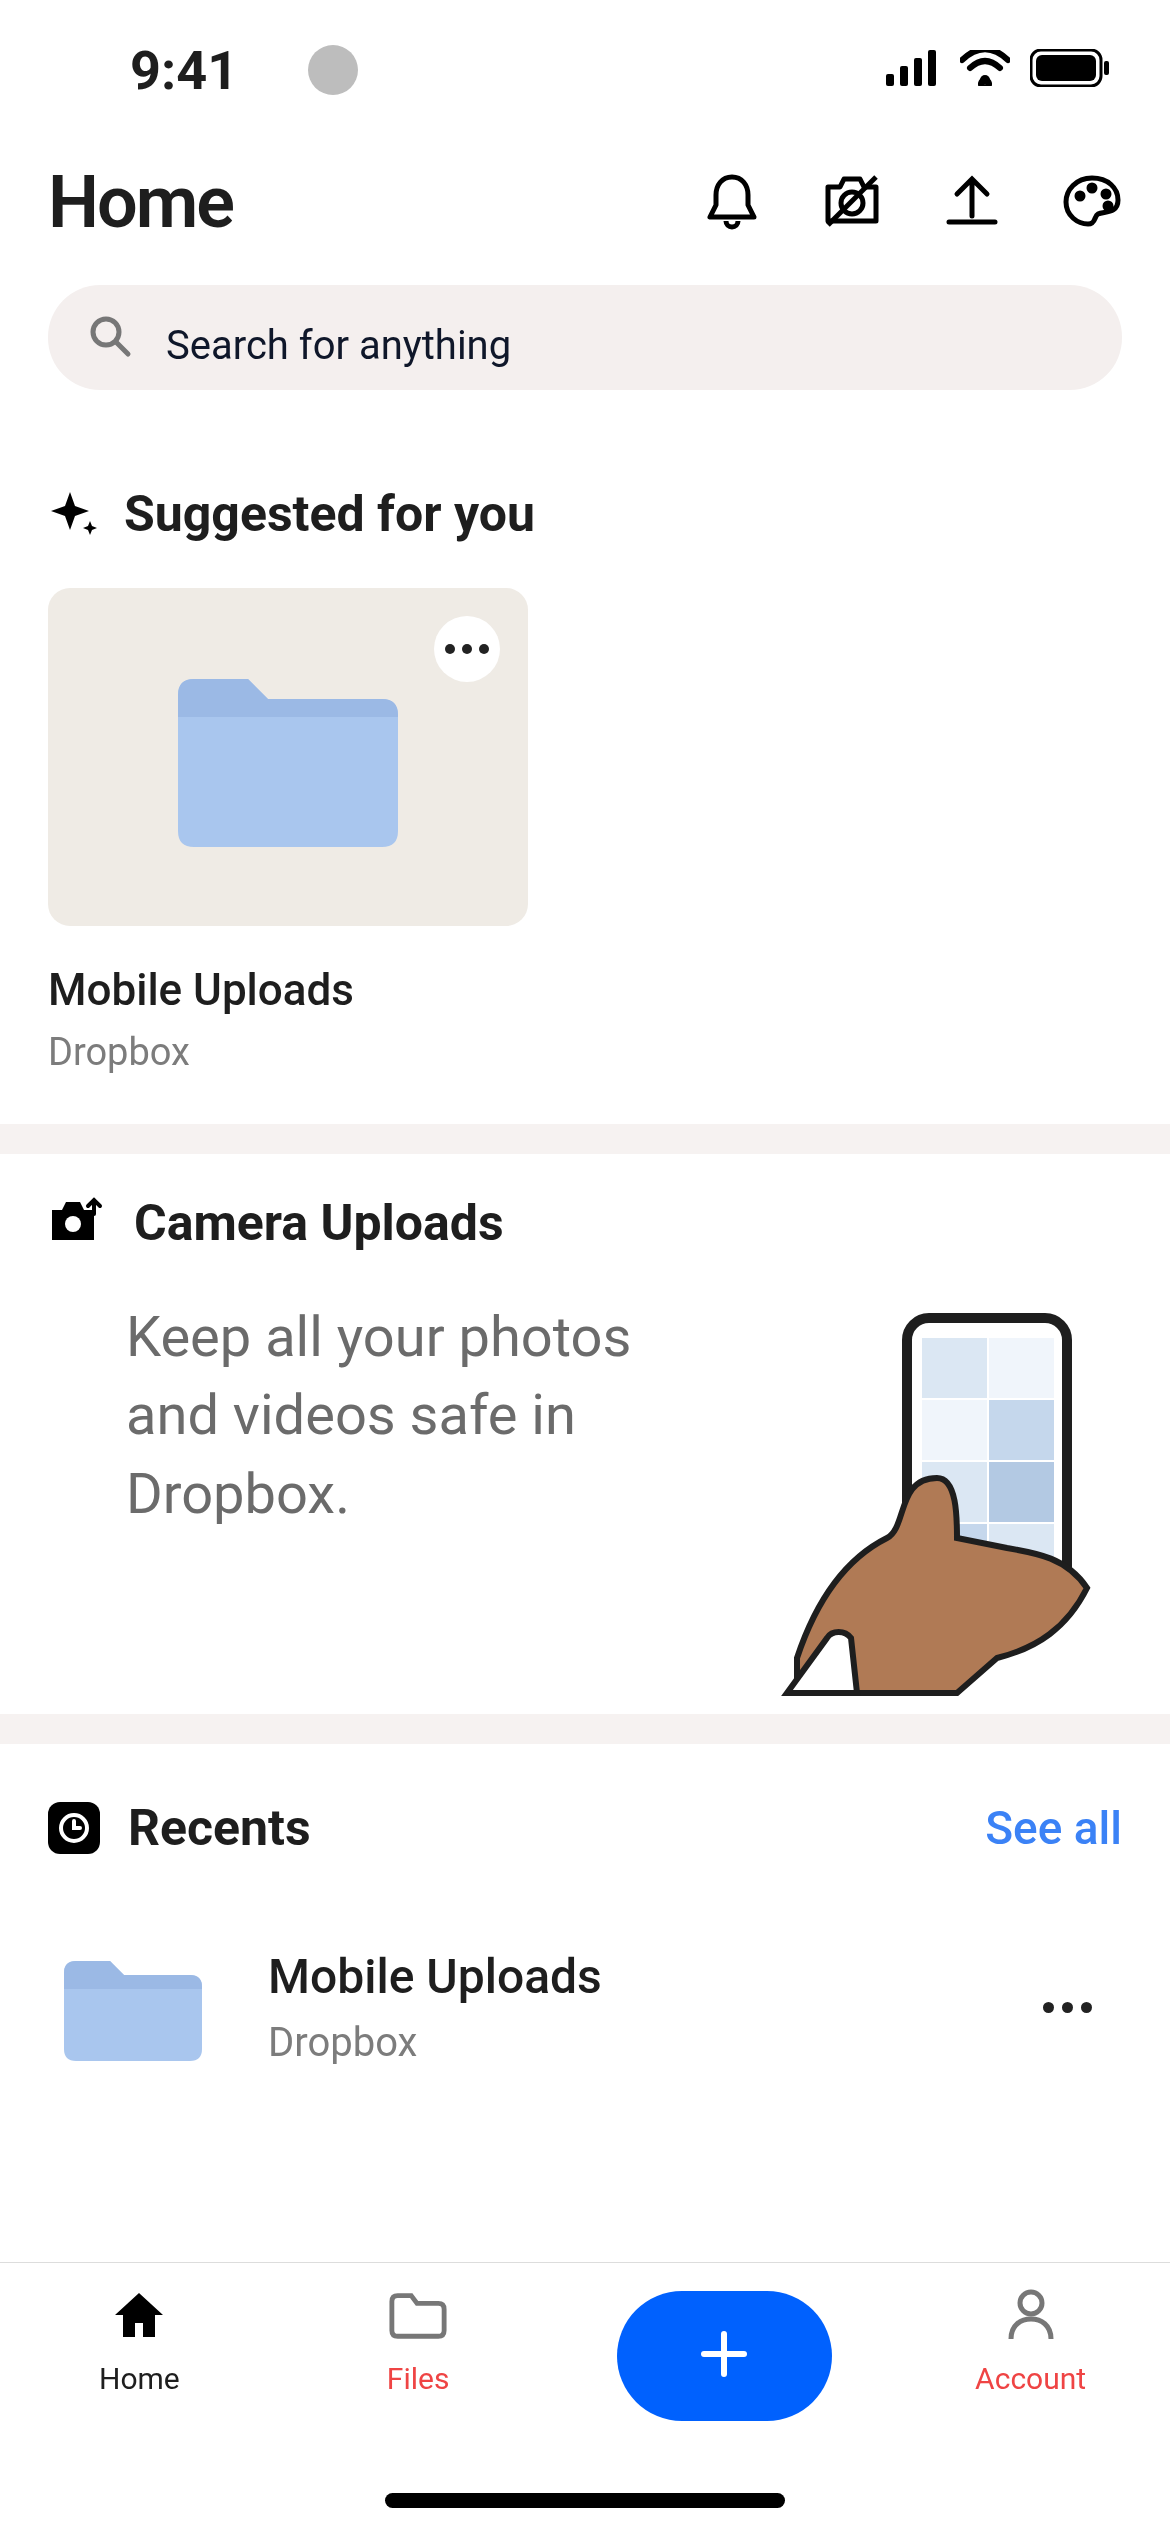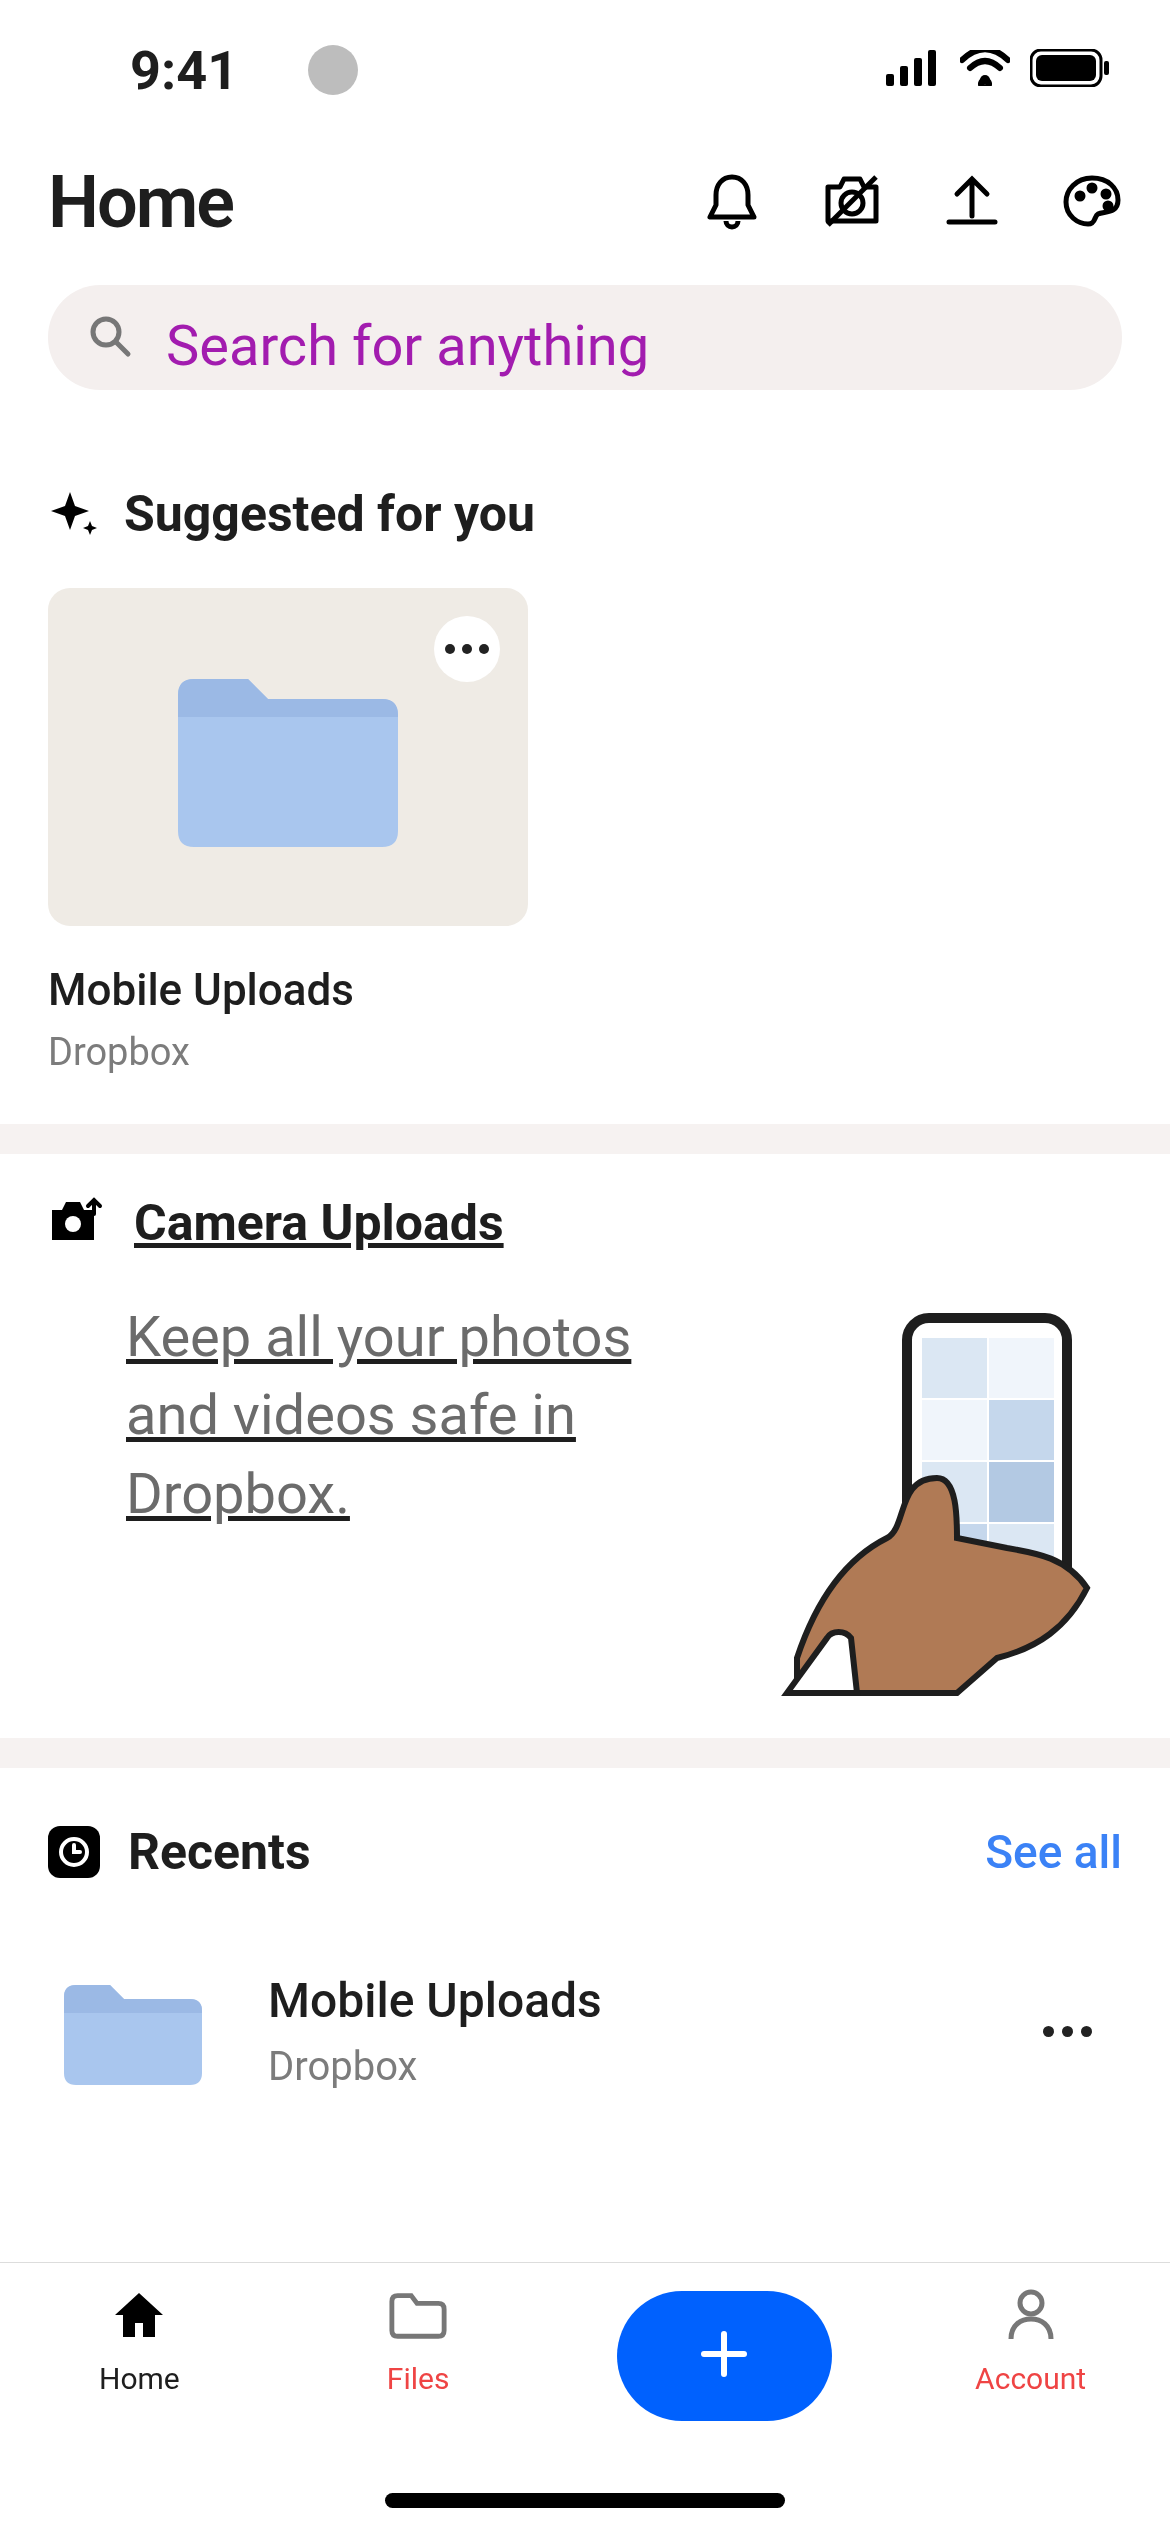--- a/index.html
+++ b/index.html
@@ -15,40 +15,40 @@
 
   
   .header { display:flex; align-items:center; justify-content:space-between; padding:20px 48px 30px 48px; }
   .header-title { font-size:72px; font-weight:600; letter-spacing:-2px; }
   .header-icons { display:flex; align-items:center; gap:60px; }
   .header-icon { width:60px; height:60px; display:flex; align-items:center; justify-content:center; }
 
   
   .search-wrap { padding:10px 48px 40px 48px; }
   .search-bar { width:100%; height:105px; background:#f4efee; border-radius:52px; display:flex; align-items:center; padding:0 40px; gap:34px; }
-  .search-placeholder { font-size:56px; color:#a21caf;margin-top:16px; }
+  .search-placeholder { font-size:40px; color:#0f172a;margin-top:16px; }
 
   
   .section-hdr { display:flex; align-items:center; gap:24px; padding:55px 48px 35px 48px; }
   .section-title { font-size:50px; font-weight:700; }
   .sparkle-icon { width:52px; height:52px; }
 
   .suggested-row { padding:10px 48px 50px 48px; }
   .card { width:480px; }
   .card-thumb { width:480px; height:338px; background:#efebe5; border-radius:22px; position:relative; display:flex; align-items:center; justify-content:center; }
   .card-more-btn { position:absolute; top:28px; right:28px; width:66px; height:66px; border-radius:50%; background:#fff; display:flex; align-items:center; justify-content:center; gap:7px; }
   .card-more-btn span { width:10px; height:10px; border-radius:50%; background:#222; }
   .card-name { font-size:44px; font-weight:500; margin-top:38px; color:#1e1e1e; }
   .card-sub { font-size:38px; color:#7c7c7c; margin-top:14px; }
 
   
   .divider { height:30px; background:#f6f2f1; width:100%; }
 
   
-  .camera-section { padding:40px 48px 60px 48px;text-decoration:underline; }
+  .camera-section { padding:40px 48px 36px 48px; }
   .camera-hdr { display:flex; align-items:center; gap:30px; }
   .camera-title { font-size:50px; font-weight:700; }
   .camera-body { display:flex; margin-top:46px; }
   .camera-text-col { flex:1; padding-left:78px; padding-right:40px; }
   .camera-desc { font-size:56px; line-height:1.4; color:#6b6b6b; }
   .camera-btns { display:flex; gap:28px; margin-top:62px; }
   .btn-primary { background:#0061fe; color:#fff; font-size:42px; font-weight:600; padding:30px 48px; border:none; }
   .btn-secondary { background:#ede9e6; color:#1e1e1e; font-size:42px; font-weight:600; padding:30px 48px; border:none; }
   .camera-illus { width:370px; height:380px; display:flex; align-items:flex-start; justify-content:center; }
 

